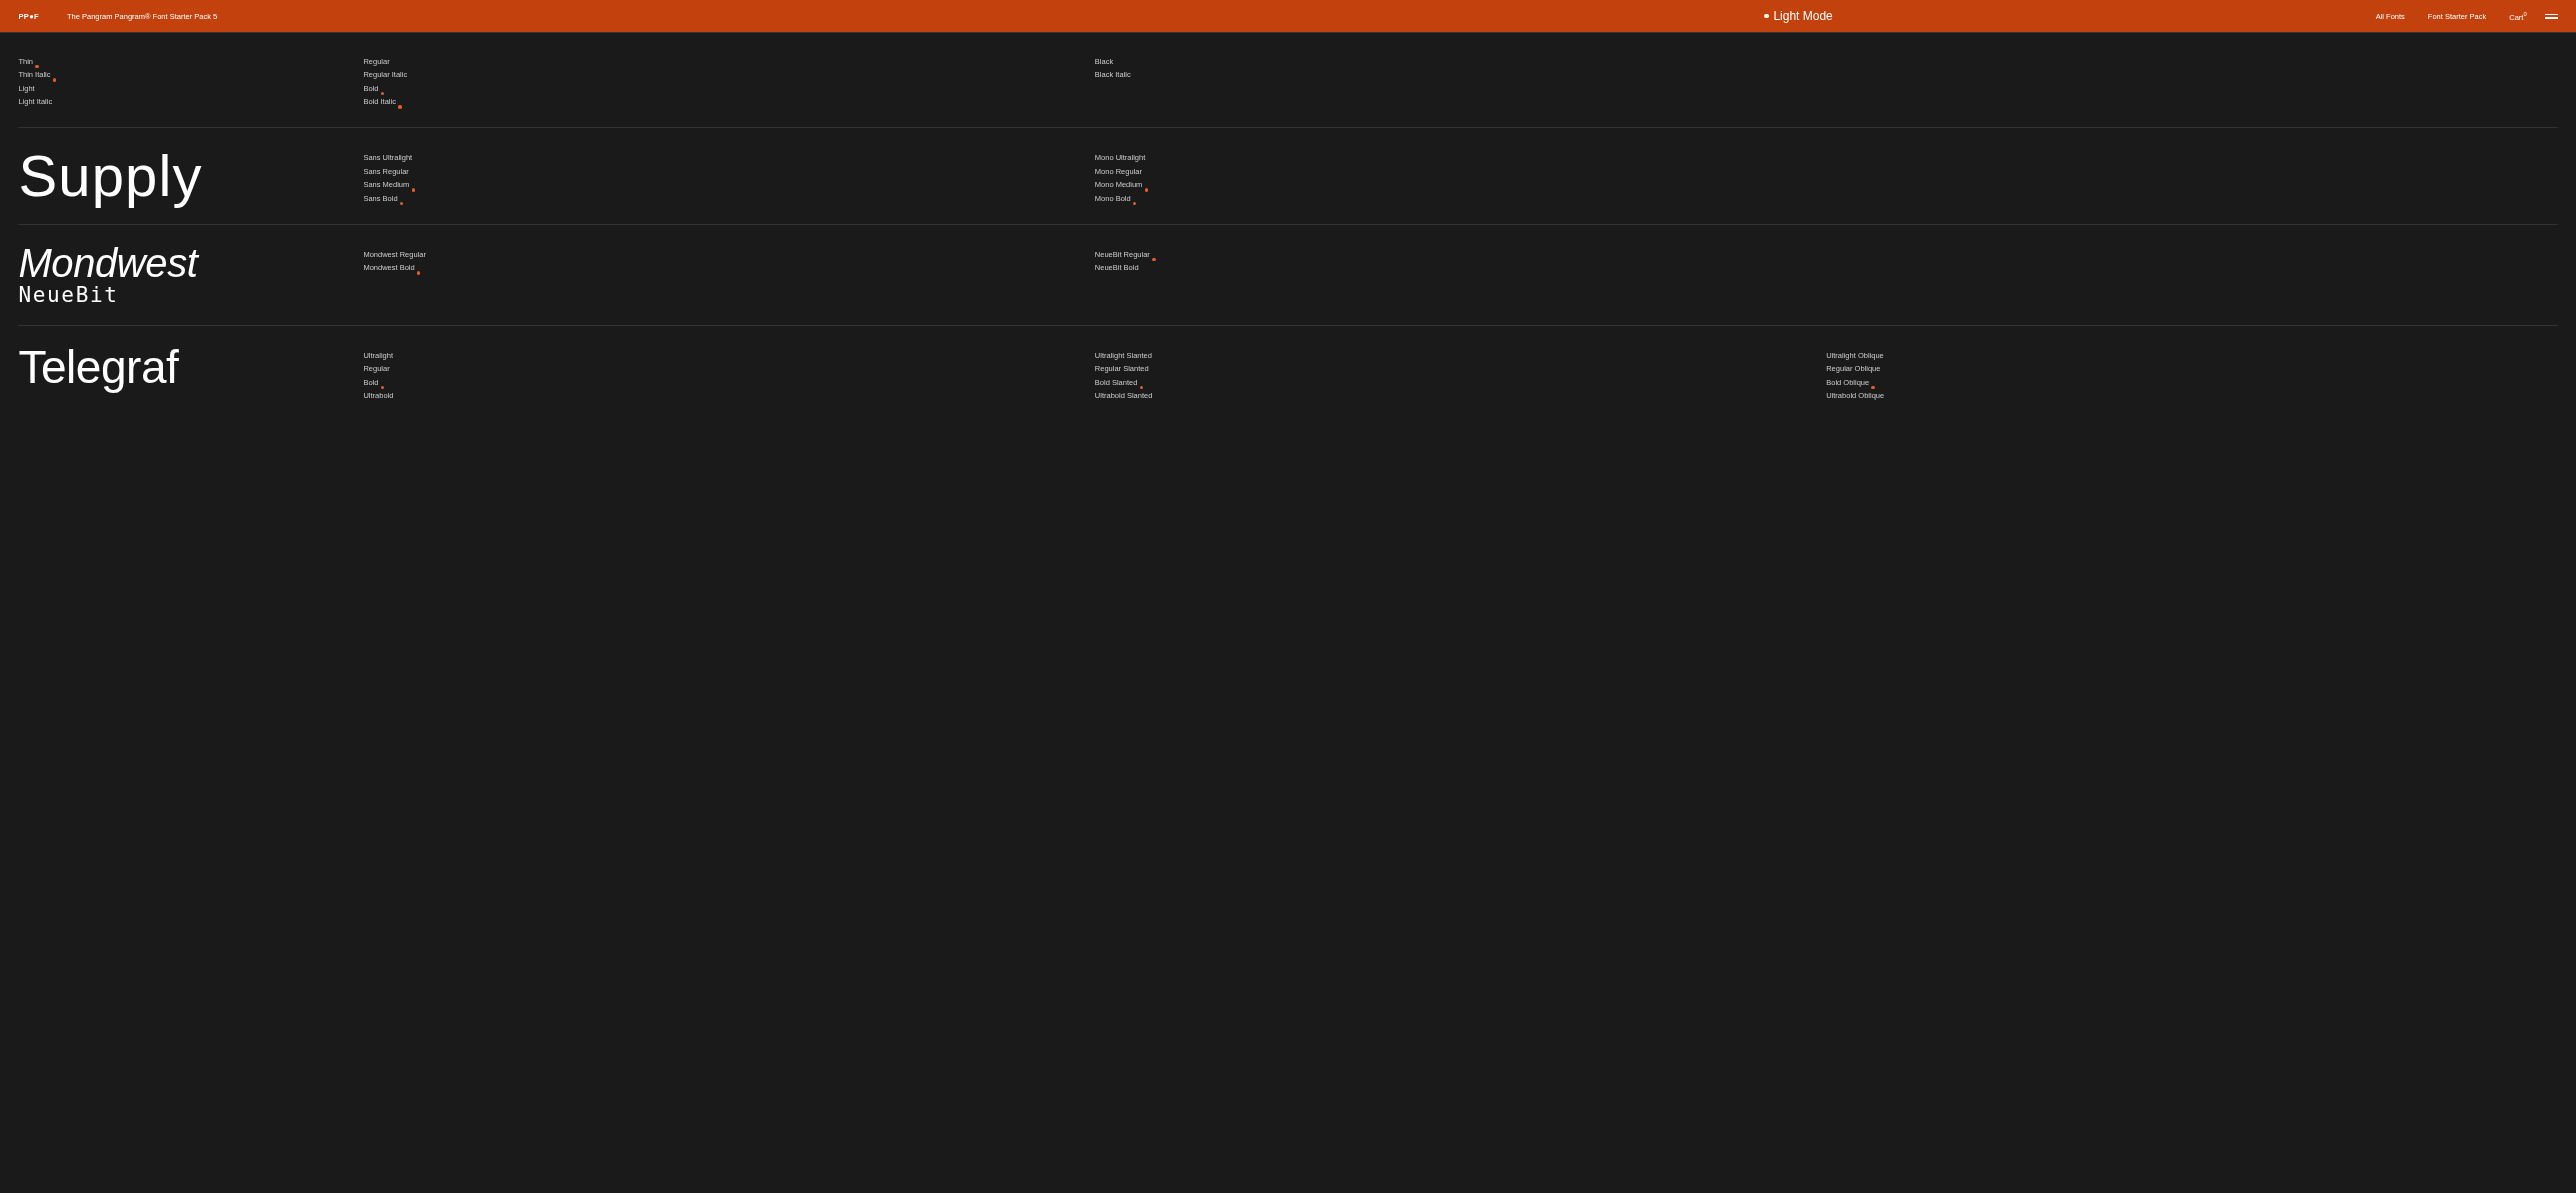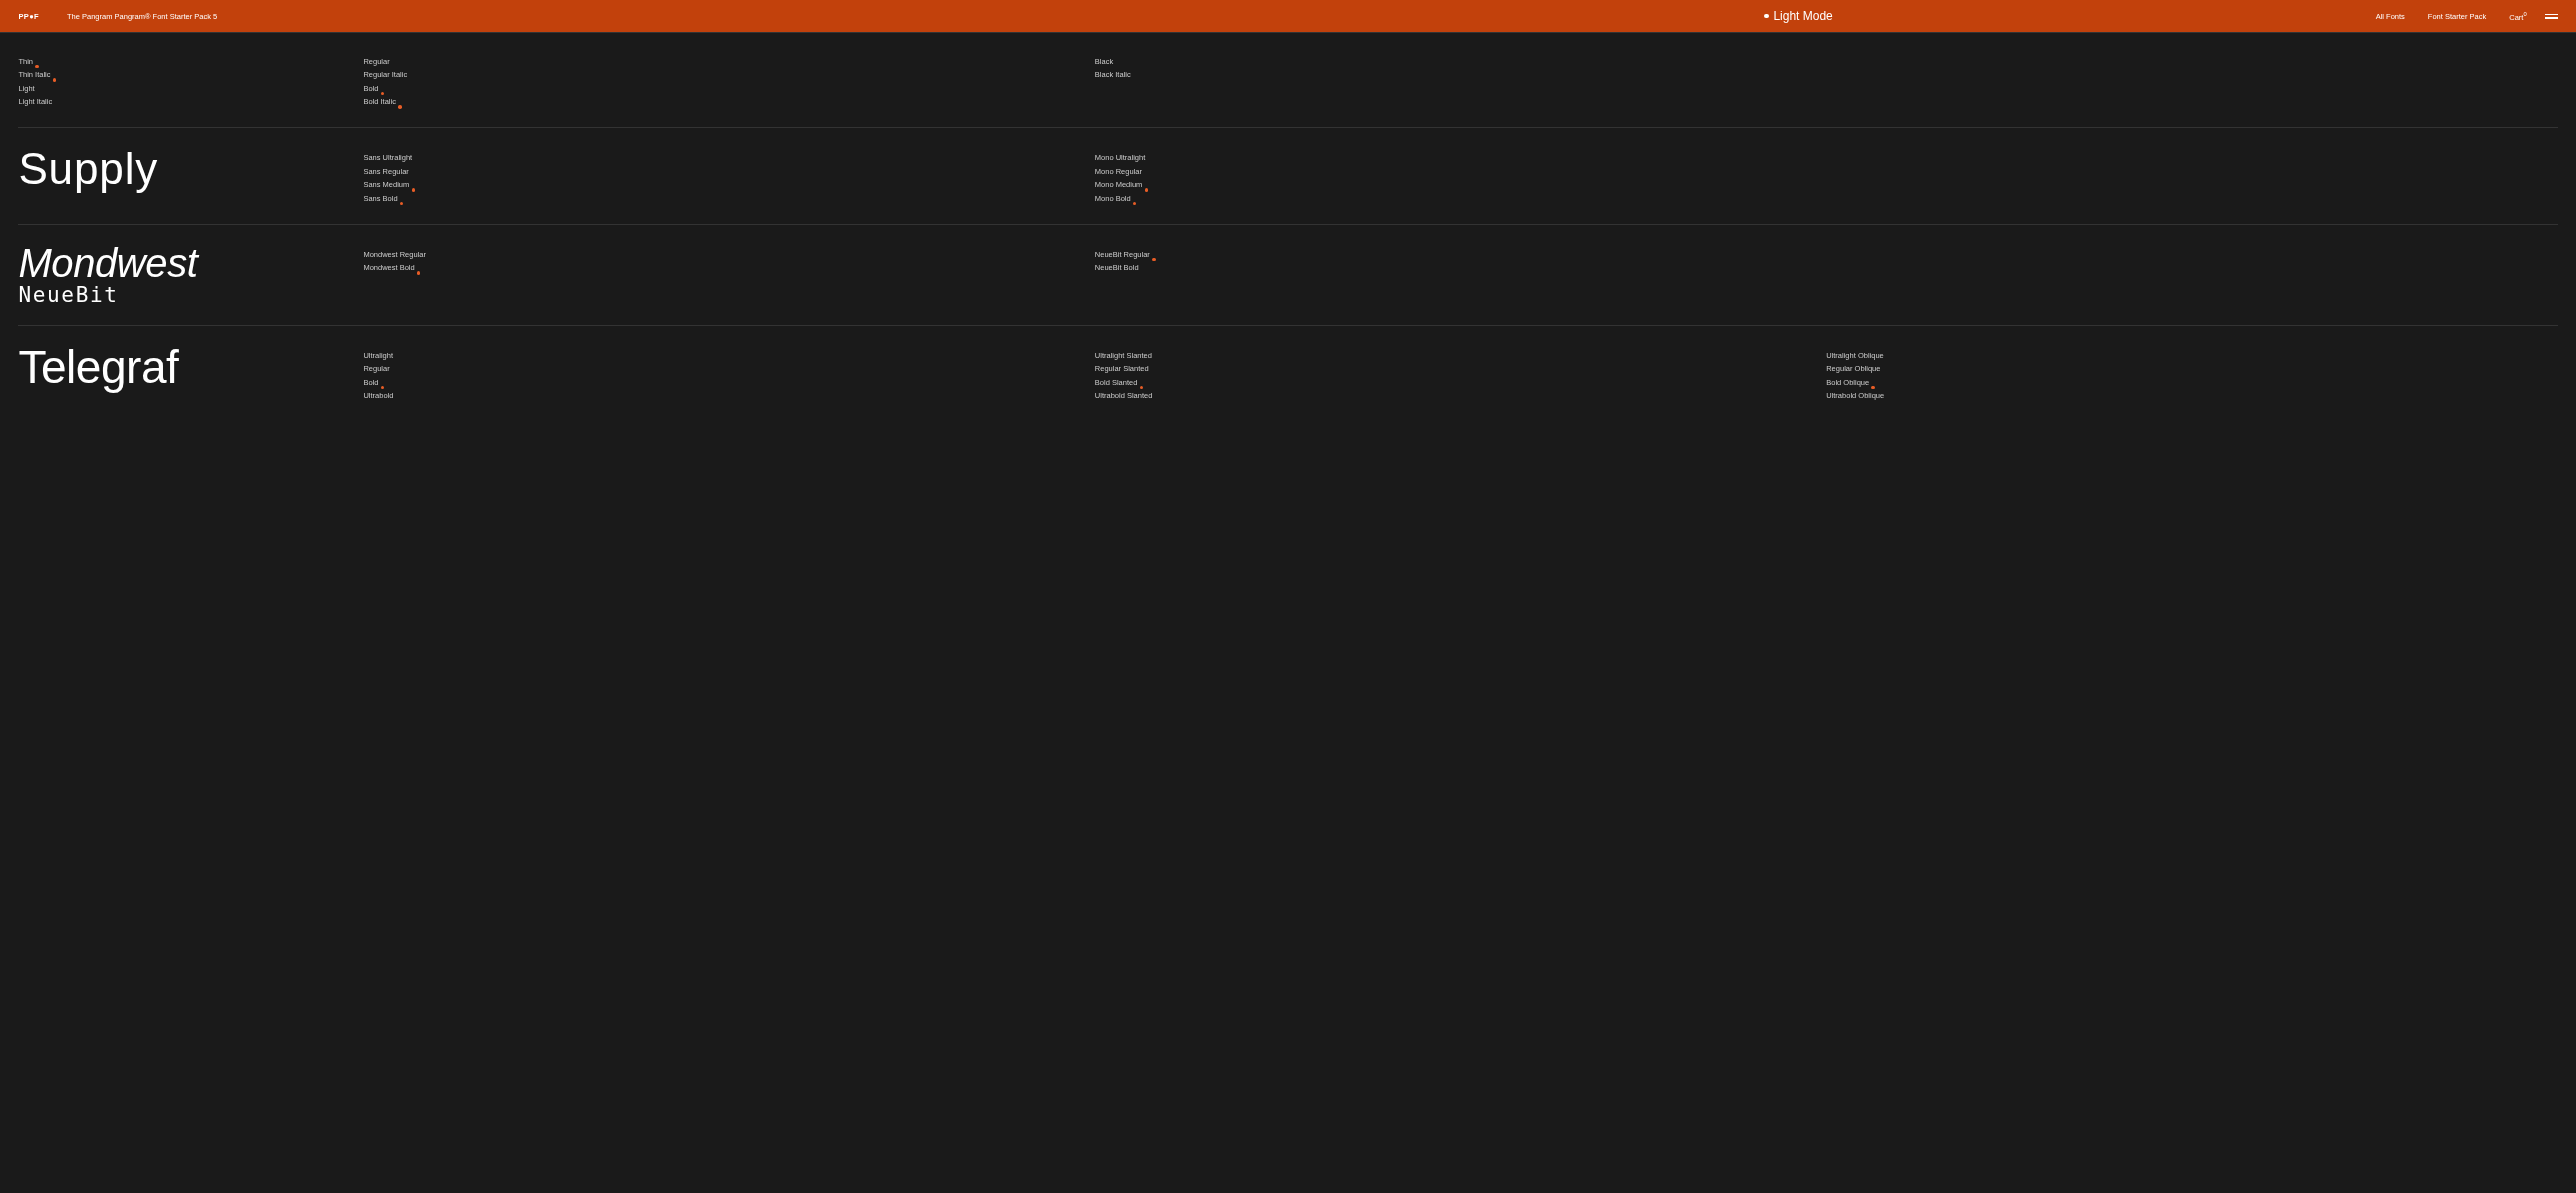--- a/index.html
+++ b/index.html
@@ -119,21 +119,21 @@
     }
 
     .font-name-monument {
       font-size: 55px;
       line-height: 0.95;
       font-weight: 700;
       letter-spacing: -0.02em;
     }
 
     .font-name-supply {
-      font-size: 44px;
+      font-size: 58px;
       font-weight: 400;
       letter-spacing: 0.02em;
       font-variant-ligatures: none;
     }
 
     .font-name-mondwest {
       font-size: 40px;
       font-weight: 400;
       font-style: normal;
     }

